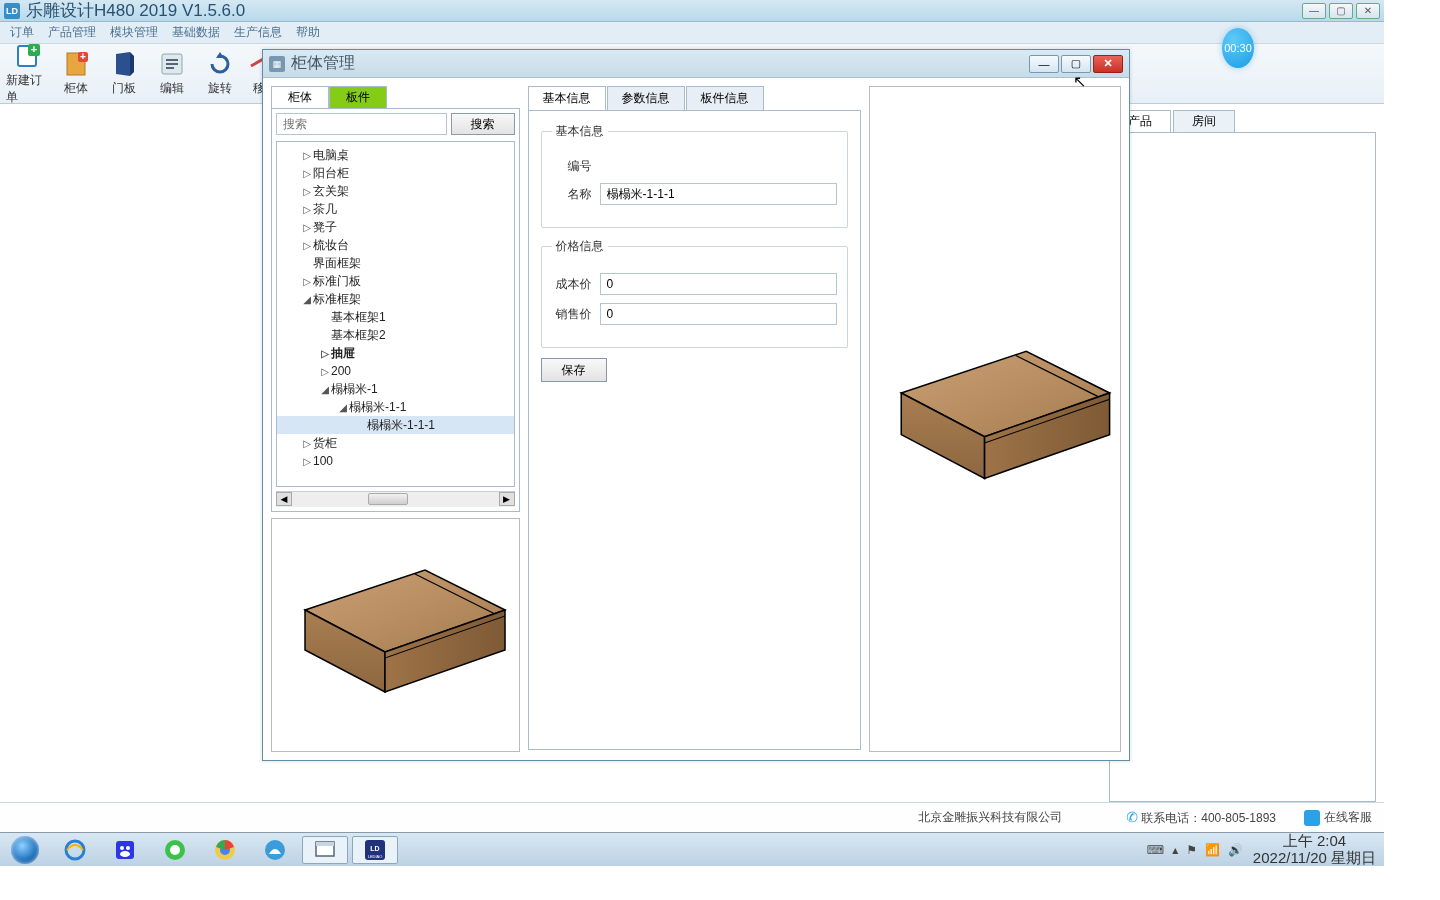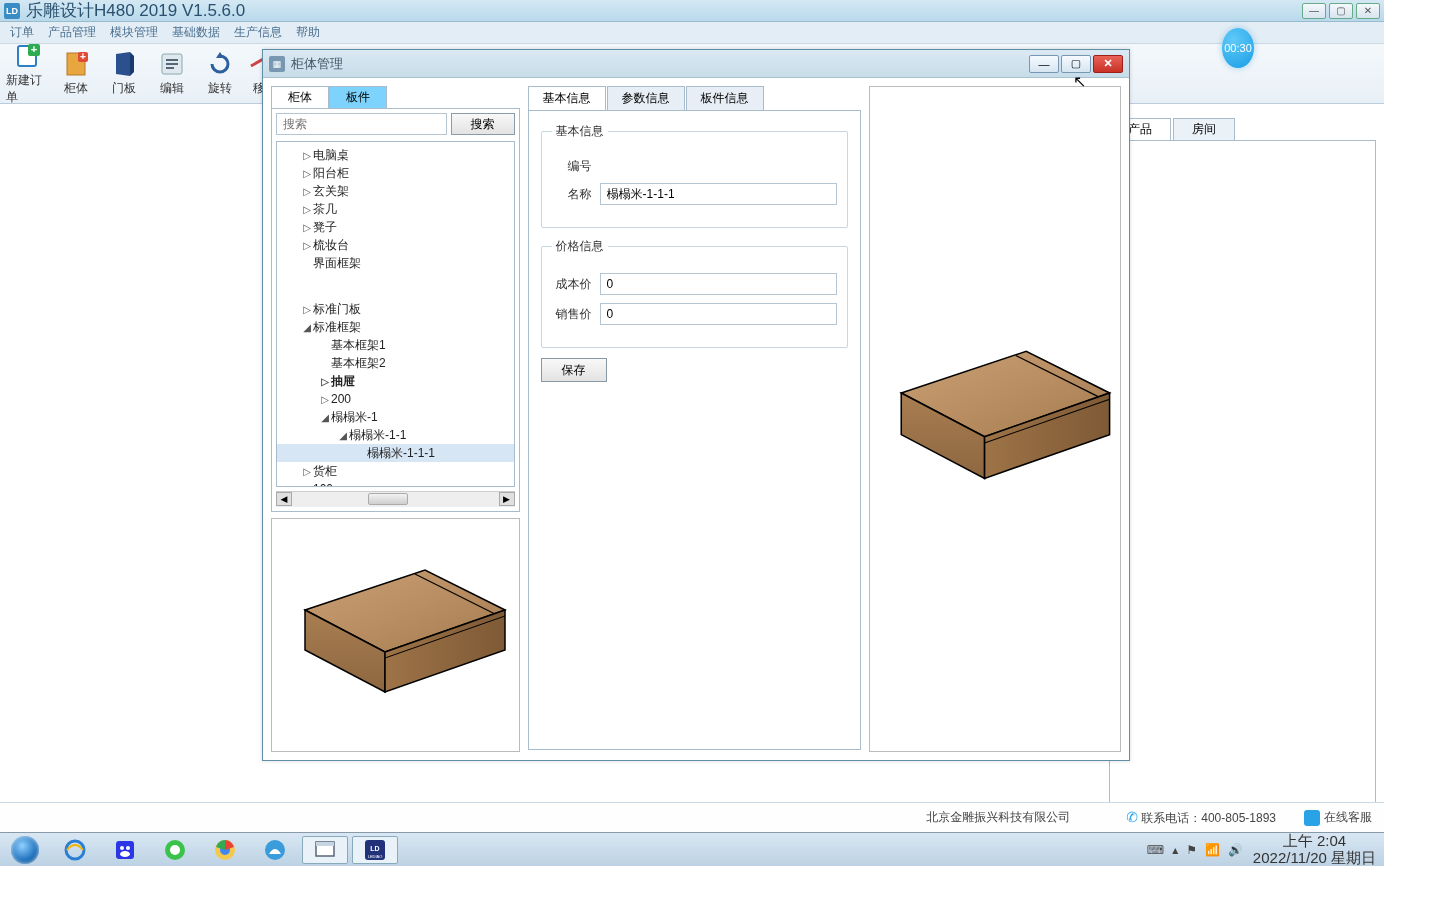--- a/index.html
+++ b/index.html
@@ -15,44 +15,44 @@
     
     .menu-bar { height: 22px; background: #e3edf5; display: flex; align-items: center; gap: 14px; padding: 0 10px; color: #4b7090; font-size: 12px; border-bottom: 1px solid #cbd9e3; }
     .menu-item { cursor: default; }
 
     
     .toolbar { height: 60px; background: linear-gradient(to bottom, #f4f8fb, #e8f0f7); border-bottom: 1px solid #bcd; display: flex; align-items: center; padding: 0 6px; gap: 4px; }
     .tool-btn { display:flex; flex-direction:column; align-items:center; justify-content:center; width: 44px; height: 52px; font-size: 12px; color:#333; }
     .tool-btn .ti { width: 28px; height: 28px; margin-bottom: 2px; display:flex; align-items:center; justify-content:center; font-size: 20px; }
 
     
-    .right-tabs { position: absolute; top: 110px; right: 8px; width: 267px; margin-top: 8px; }
+    .right-tabs { position: absolute; top: 110px; right: 8px; width: 267px; }
     .right-tabs .tabs { display:flex; }
     .right-tabs .tab { border:1px solid #a8bccc; border-bottom:none; background:#eaf2f8; padding: 2px 18px; font-size:12px; margin-right: 2px; }
     .right-tabs .tab.active { background:#fff; }
     .right-tabs .panel { border:1px solid #a8bccc; height: 670px; background:#fff; }
 
     
     .timer-badge { position: absolute; top: 28px; right: 130px; width: 32px; height: 40px; border-radius: 50%; background: radial-gradient(circle at 35% 30%, #5fcaf8, #1a9de6); display:flex; align-items:center; justify-content:center; color:#fff; font-size:11px; box-shadow: 0 0 6px rgba(40,150,220,.4); }
 
     
     .dialog { position: absolute; left: 262px; top: 49px; width: 868px; height: 712px; border: 1px solid #5e8fa6; background: #fff; box-shadow: 0 0 4px rgba(0,0,0,.15); }
     .dlg-title { height: 28px; background: linear-gradient(to bottom, #dbe9f3, #c7dce9); display:flex; align-items:center; padding: 0 6px; border-bottom: 1px solid #aac0cc; }
     .dlg-title .dicon { width: 16px; height: 16px; background:#7897b0; border-radius:2px; margin-right: 6px; display:flex; align-items:center; justify-content:center; color:#fff; font-size:9px;}
-    .dlg-title .dtext { color:#445566; font-size:13px; }
+    .dlg-title .dtext { color:#445566; font-size:16px; }
     .dlg-title .dctrls { margin-left:auto; display:flex; gap:2px; }
     .dlg-btn-min, .dlg-btn-max { width:30px; height:18px; border:1px solid #7897b3; background:linear-gradient(to bottom,#f5faff,#d6e5f1); border-radius:2px; display:flex; align-items:center; justify-content:center; font-size:11px; }
     .dlg-btn-close { width:30px; height:18px; background:linear-gradient(to bottom,#ea6358,#c83126); border:1px solid #9c2018; border-radius:2px; display:flex; align-items:center; justify-content:center; color:#fff; font-weight:bold; font-size:11px; }
 
     .dlg-body { display:flex; height: calc(100% - 28px); padding: 8px; gap: 8px; }
 
     
     .left-pane { width: 252px; display:flex; flex-direction:column; }
     .lp-tabs { display:flex; }
-    .lp-tab { border:1px solid #a8bccc; border-bottom:none; padding:2px 16px; font-size:12px; background:#7dd3fc; }
+    .lp-tab { border:1px solid #a8bccc; border-bottom:none; padding:2px 16px; font-size:12px; background:#84cc16; }
     .lp-tab.active { background:#fff; }
     .lp-content { border:1px solid #a8bccc; flex:0 0 auto; background:#fff; height: 404px; display:flex; flex-direction:column; }
     .lp-search-row { display:flex; padding:4px; gap:4px; }
     .lp-search { flex:1; height:22px; border:1px solid #b5c5d2; padding:0 6px; font-size:12px; color:#888; }
     .lp-search-btn { width:64px; height:22px; border:1px solid #8a9caa; background:linear-gradient(to bottom,#f8f8f8,#e3e3e3); font-size:12px; }
     .tree-wrap { border:1px solid #a8bccc; margin: 2px 4px 4px 4px; flex:1; overflow:auto; position:relative; }
     .tree { padding: 4px 0; font-size:12px; color:#222; }
     .tree-row { height:18px; line-height:18px; white-space:nowrap; padding-right:10px; }
     .tree-row.selected { background:#d7e6f4; }
     .tree-arrow { display:inline-block; width:12px; text-align:center; color:#555; font-size:10px; }
@@ -77,21 +77,21 @@
     .frow input[disabled] { color:#888; background:#f4f4f4;}
     .save-btn { width:66px; height:24px; border:1px solid #8898a5; background:linear-gradient(to bottom,#f8f8f8,#e3e3e3); font-size:12px; }
 
     
     .big-preview { flex:1; border:1px solid #bbb; background:#fff; display:flex; align-items:center; justify-content:center; }
 
     .cursor-img { position:absolute; left: 1073px; top: 72px; font-size:16px; color:#000; pointer-events:none; }
 
     
     .status-bar { position:absolute; left:0; right:0; bottom:34px; height:30px; border-top:1px solid #cbd9e3; background:#fefefe; display:flex; align-items:center; justify-content:flex-end; padding: 0 12px; gap: 28px; font-size:12px; color:#444; }
-    .status-bar .company { margin-right: 28px; }
+    .status-bar .company { margin-right: 36px; }
     .status-bar .phone-icon { color:#29a3e8; font-size:14px; }
     .status-bar .chat-icon { width:16px; height:16px; background:#2aa2e8; border-radius:3px; display:inline-block; vertical-align:middle; margin-right:4px;}
 
     
     .taskbar { position:absolute; left:0; right:0; bottom:0; height:34px; background:linear-gradient(to bottom,#d9e7f3,#bcd2e4); border-top:1px solid #89a; display:flex; align-items:center; }
     .start-btn { width:42px; height:30px; margin-left:4px; display:flex; align-items:center; justify-content:center; }
     .orb { width:28px; height:28px; border-radius:50%; background:radial-gradient(circle at 40% 35%, #8fd1ff, #1d6fbc 60%, #0b3f74); position:relative; box-shadow:inset 0 0 4px rgba(255,255,255,.8); }
     .task-icons { display:flex; align-items:center; gap:4px; margin-left: 6px; }
     .tb-item { width:46px; height:28px; border:1px solid transparent; display:flex; align-items:center; justify-content:center; border-radius:2px; }
     .tb-item.active { border:1px solid #8ab; background:#e9f2f9; }
@@ -220,21 +220,21 @@
         </div>
         <div class="tree-wrap">
           <div class="tree" id="tree">
               <div class="tree-row" style="padding-left: 24px;"><span class="tree-arrow">▷</span><span>电脑桌</span></div>
               <div class="tree-row" style="padding-left: 24px;"><span class="tree-arrow">▷</span><span>阳台柜</span></div>
               <div class="tree-row" style="padding-left: 24px;"><span class="tree-arrow">▷</span><span>玄关架</span></div>
               <div class="tree-row" style="padding-left: 24px;"><span class="tree-arrow">▷</span><span>茶几</span></div>
               <div class="tree-row" style="padding-left: 24px;"><span class="tree-arrow">▷</span><span>凳子</span></div>
               <div class="tree-row" style="padding-left: 24px;"><span class="tree-arrow">▷</span><span>梳妆台</span></div>
               <div class="tree-row" style="padding-left: 24px;"><span class="tree-arrow"></span><span>界面框架</span></div>
-              <div class="tree-row" style="padding-left: 24px; margin-top: 28px;"><span class="tree-arrow">▷</span><span>标准门板</span></div>
+              <div class="tree-row" style="padding-left: 24px;"><span class="tree-arrow">▷</span><span>标准门板</span></div>
               <div class="tree-row" style="padding-left: 24px;"><span class="tree-arrow">◢</span><span>标准框架</span></div>
               <div class="tree-row" style="padding-left: 42px;"><span class="tree-arrow"></span><span>基本框架1</span></div>
               <div class="tree-row" style="padding-left: 42px;"><span class="tree-arrow"></span><span>基本框架2</span></div>
               <div class="tree-row" style="padding-left: 42px; font-weight: bold;"><span class="tree-arrow">▷</span><span>抽屉</span></div>
               <div class="tree-row" style="padding-left: 42px;"><span class="tree-arrow">▷</span><span>200</span></div>
               <div class="tree-row" style="padding-left: 42px;"><span class="tree-arrow">◢</span><span>榻榻米-1</span></div>
               <div class="tree-row" style="padding-left: 60px;"><span class="tree-arrow">◢</span><span>榻榻米-1-1</span></div>
               <div class="tree-row selected" style="padding-left: 78px;"><span class="tree-arrow"></span><span>榻榻米-1-1-1</span></div>
               <div class="tree-row" style="padding-left: 24px;"><span class="tree-arrow">▷</span><span>货柜</span></div>
               <div class="tree-row" style="padding-left: 24px;"><span class="tree-arrow">▷</span><span>100</span></div>

